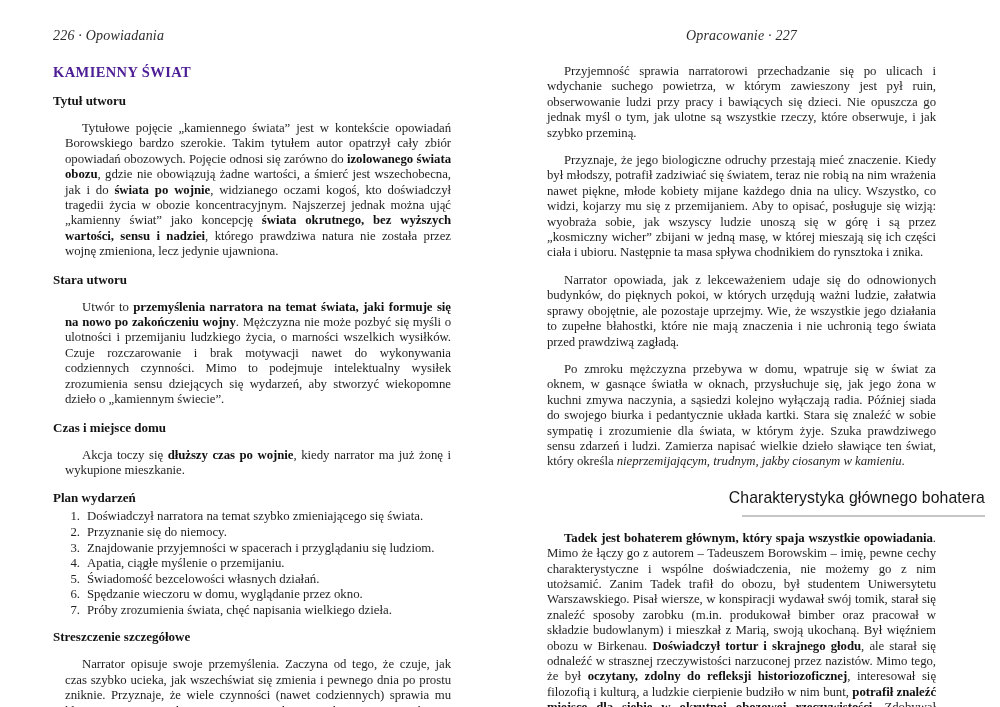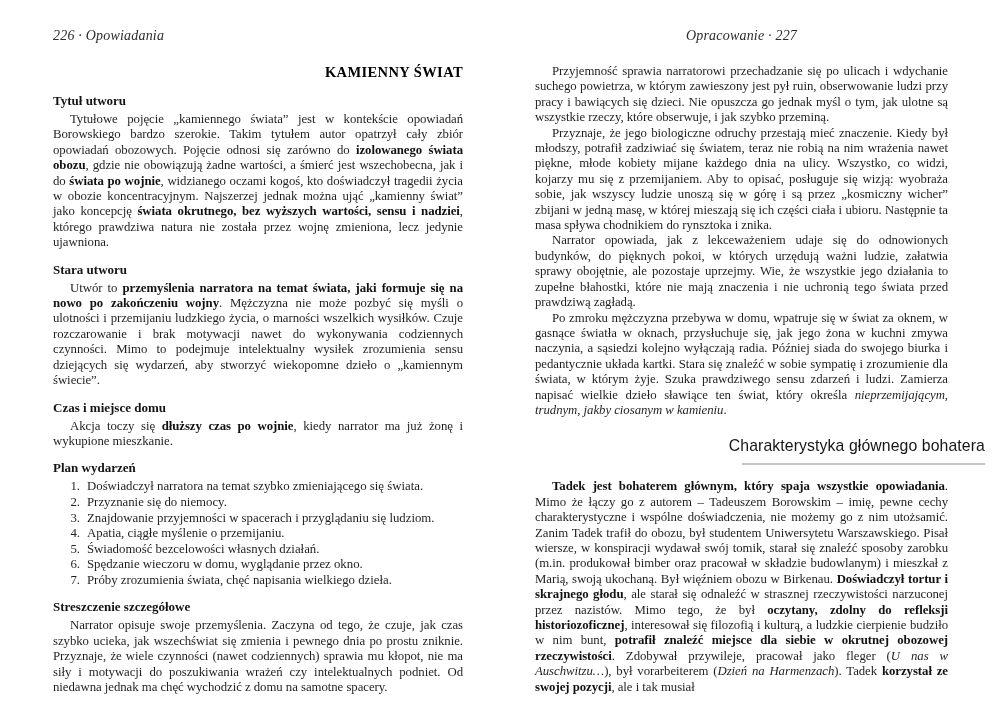--- a/index.html
+++ b/index.html
@@ -13,31 +13,31 @@
   .left-col{left:53px;width:410px;}
   .right-col{left:535px;width:413px;}
 
   .folio{
     font-size:14px;font-style:italic;color:#2b2b2b;
     letter-spacing:.2px;margin-bottom:20px;
   }
   .folio.right{text-align:center;}
 
   .book-title{
-    text-align:right;font-weight:bold;font-size:14.5px;
-    letter-spacing:.4px;margin:14px 0 12px 0;color:#000000;
+    text-align:left;font-weight:bold;font-size:14.5px;
+    letter-spacing:.4px;margin:14px 0 12px 0;color:#4c1d95;
   }
 
   .sec-heading{
     font-weight:bold;font-size:13px;
     margin:11px 0 3px 0;color:#141414;
   }
 
   .para{
-    margin:0;font-size:12.8px;line-height:15.4px;
+    margin:12px;font-size:12.8px;line-height:15.4px;
     text-align:justify;text-indent:17px;letter-spacing:-0.05px;
   }
   .para .b{font-weight:bold;color:#111;}
   .para .i{font-style:italic;}
 
   .plan-list{margin:2px 0 0 10px;font-size:12.8px;line-height:15.6px;}
   .plan-list .li{display:flex;}
   .plan-list .num{width:17px;flex:none;text-align:right;margin-right:7px;}
 
   .subsec-wrap{margin-top:18px;margin-bottom:14px;}

